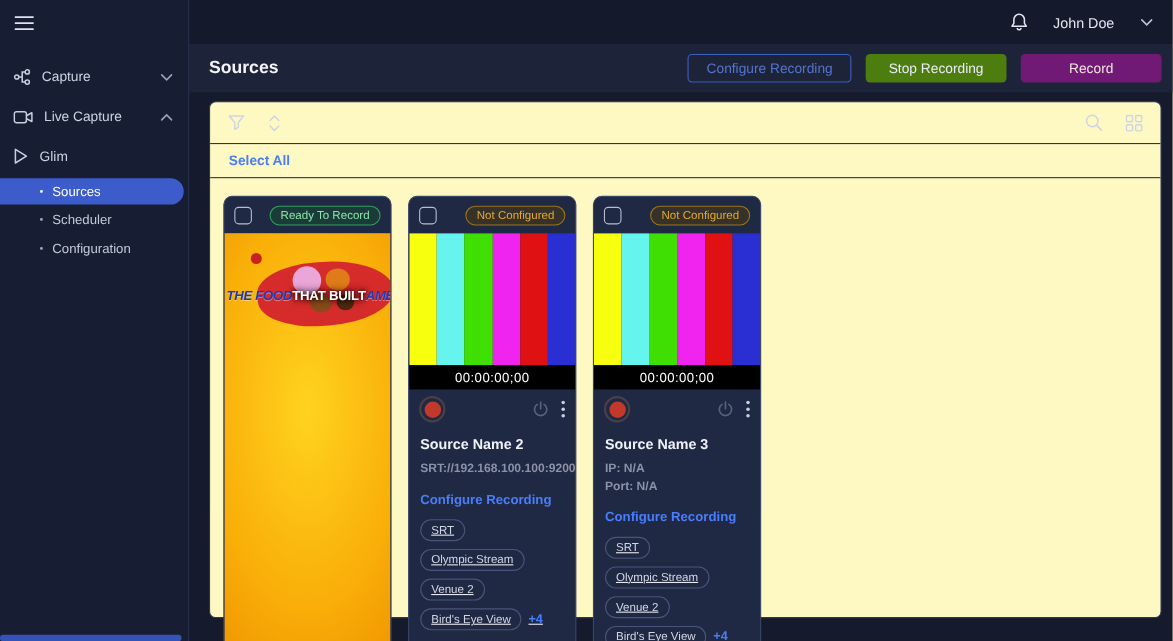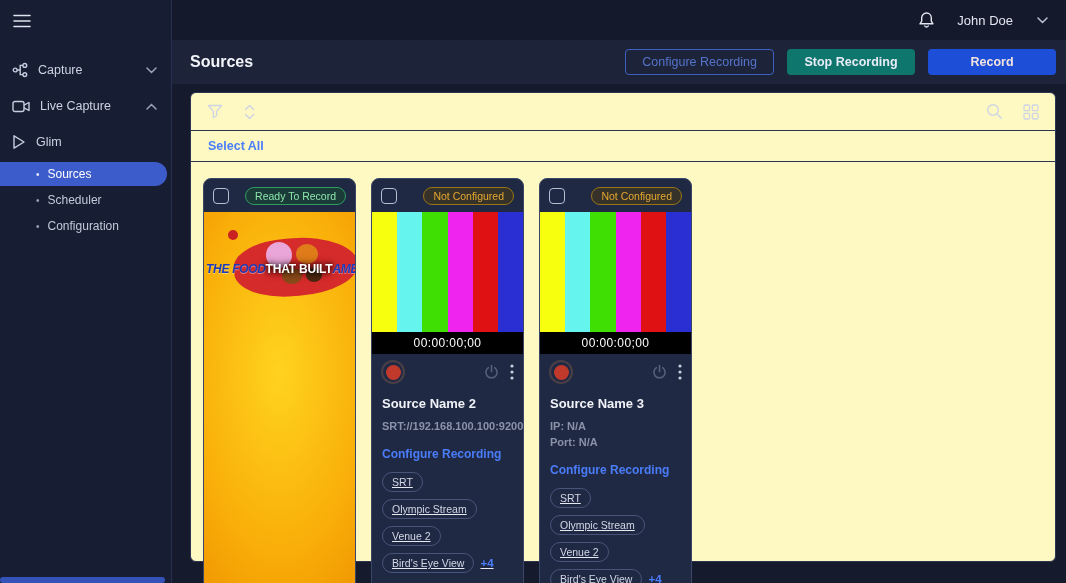--- a/index.html
+++ b/index.html
@@ -38,22 +38,22 @@
 
   
   .header-band { position:absolute; left:172px; top:40px; width:894px; height:44px;
     background:#1d2439; display:flex; align-items:center; }
   .page-title { margin-left:18px; font-size:16px; font-weight:bold; color:#f2f4fa; }
   .header-actions { margin-left:auto; margin-right:10px; display:flex; gap:13px; }
   .btn { height:26px; min-width:128px; padding:0 16px; border-radius:4px;
     font-size:12.5px; display:flex; align-items:center; justify-content:center;
     cursor:pointer; border:none; font-family:inherit; }
   .btn-outline { border:1px solid #3d5fc0; color:#5474cc; background:transparent; }
-  .btn-primary { background:#0f766e; color:#e8ecf7;font-weight:bold; }
-  .btn-danger  { background:#1d4ed8; color:#f3e3df;font-weight:bold; }
+  .btn-primary { background:#4d7c0f; color:#e8ecf7; }
+  .btn-danger  { background:#701a75; color:#f3e3df; }
 
   
   .panel { position:absolute; left:190px; top:92px; width:866px; height:470px;
     background:#fef9c3; border:1px solid #2c3554; border-radius:6px; }
   .toolbar { height:38px; border-bottom:1px solid #2c3554; display:flex;
     align-items:center; padding:0 16px; gap:20px; color:#ced4e4; }
   .tool-ic { cursor:pointer; color:#ced4e4; }
   .toolbar-right { margin-left:auto; display:flex; gap:20px; align-items:center; }
   .selectall-row { height:31px; border-bottom:1px solid #2c3554; display:flex;
     align-items:center; padding:0 17px; }

